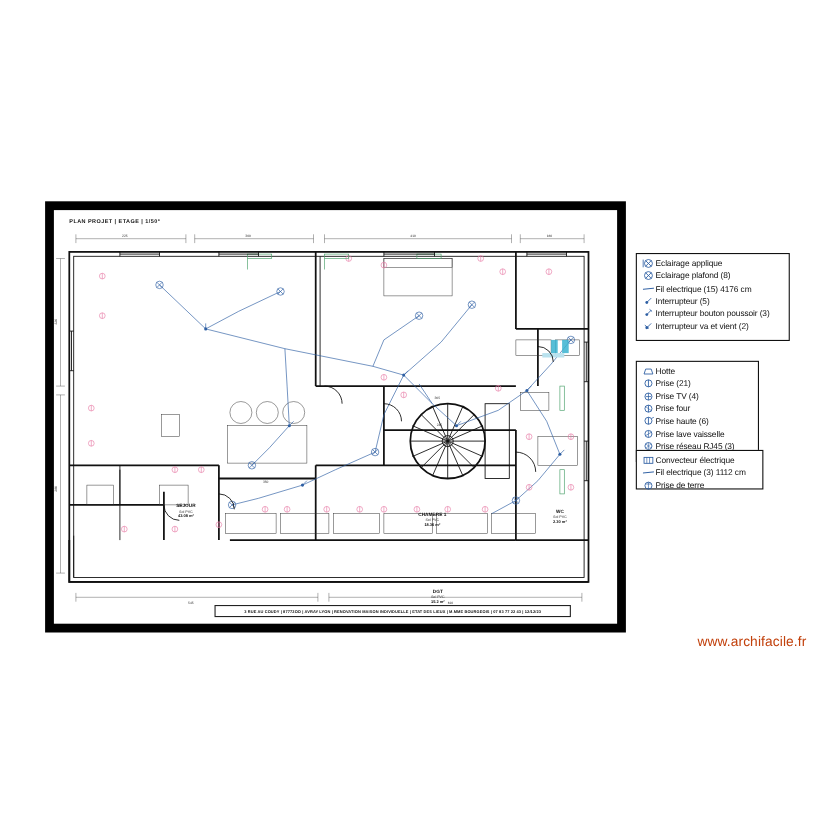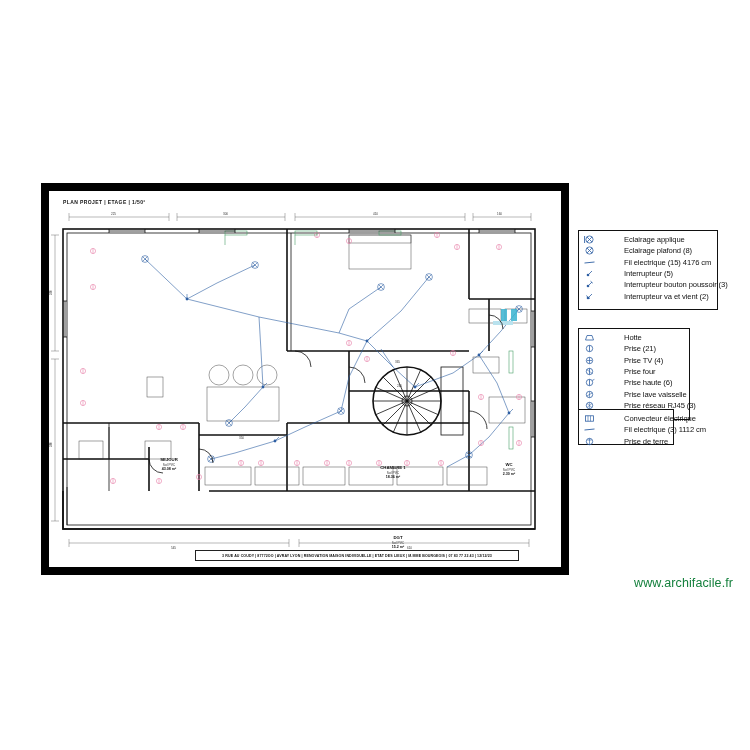--- a/index.html
+++ b/index.html
@@ -104,34 +104,33 @@
     height: 11px;
     display: flex;
     align-items: center;
     justify-content: center;
     color: #2e5fa3;
   }
   .legend-text {
     font-size: 7.6px;
     color: #111;
     letter-spacing: -0.1px;
-    margin-left: 28px;
   }
 
   #legend1 { left: 578px; top: 230px; width: 140px; height: 80px; }
   #legend2 { left: 578px; top: 328px; width: 112px; height: 92px; }
-  #legend3 { left: 578px; top: 409px; width: 96px; height: 36px; }
+  #legend3 { left: 578px; top: 409px; width: 116px; height: 36px; }
 
   
   #watermark {
     position: absolute;
     left: 634px;
     top: 576px;
     font-size: 12.5px;
-    color: #15803d;
+    color: #c2410c;
     letter-spacing: 0.1px;
   }
 </style>
 </head>
 <body>
 
 <div id="root">
 
   <div id="plan-frame">
     <div id="plan-inner">

